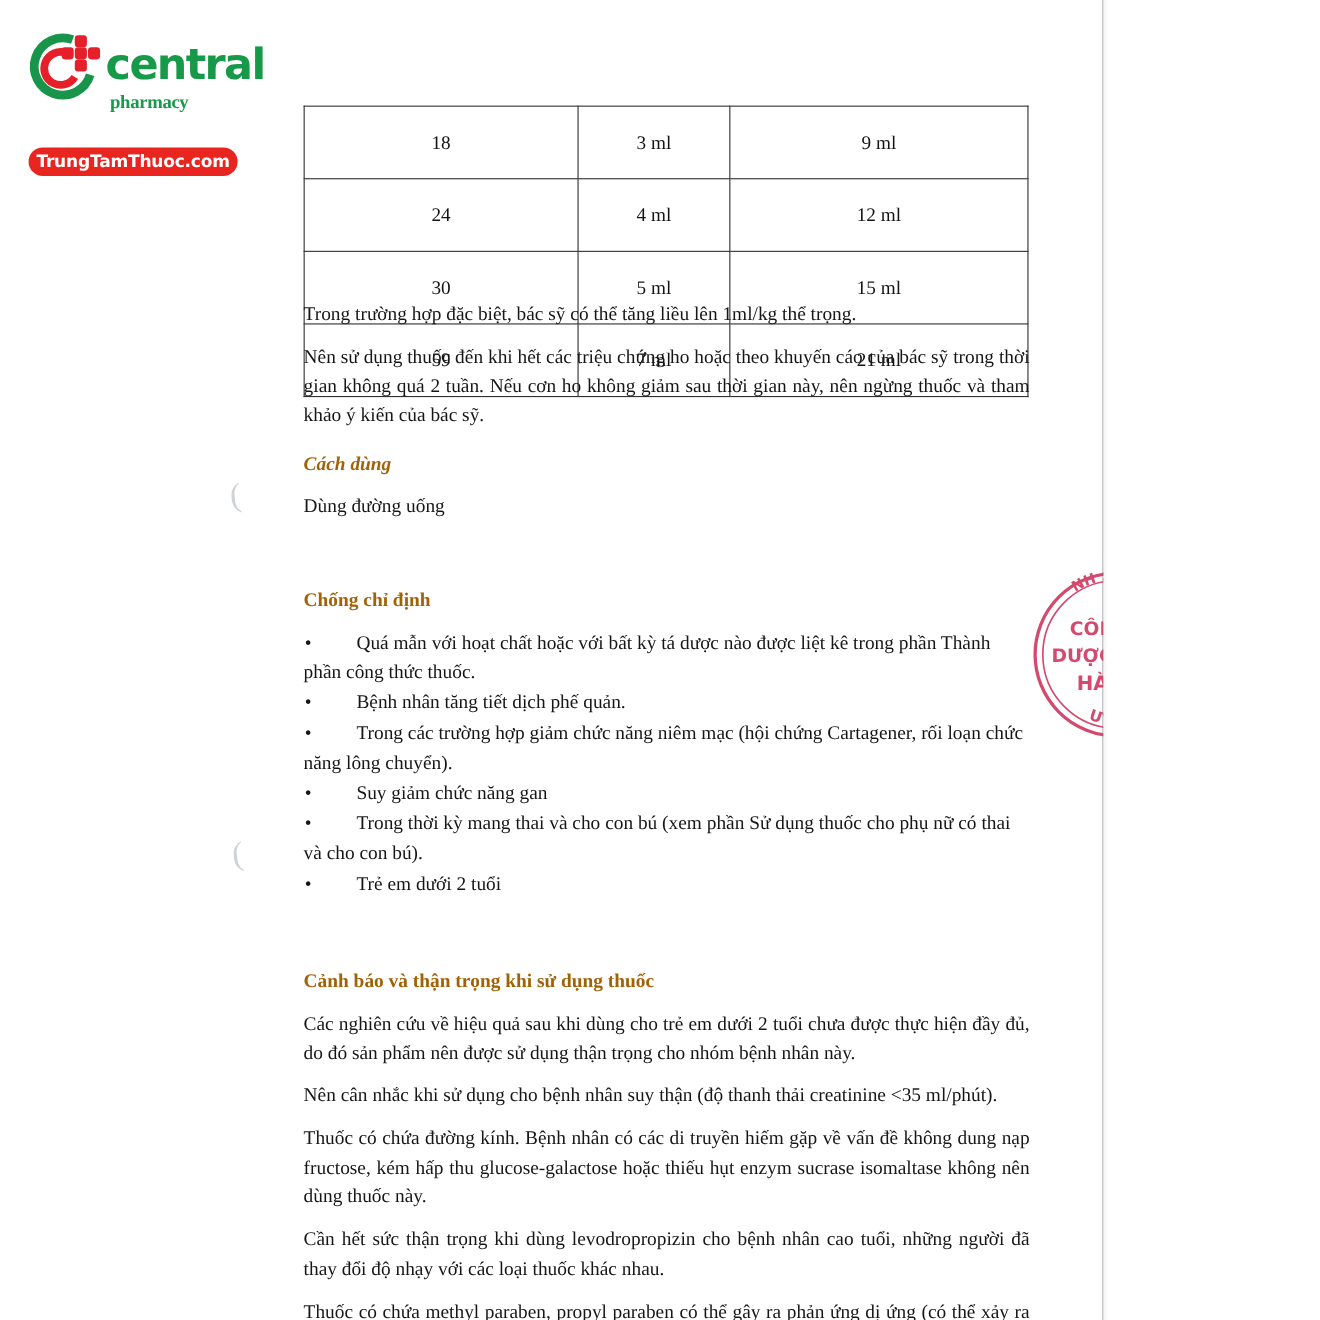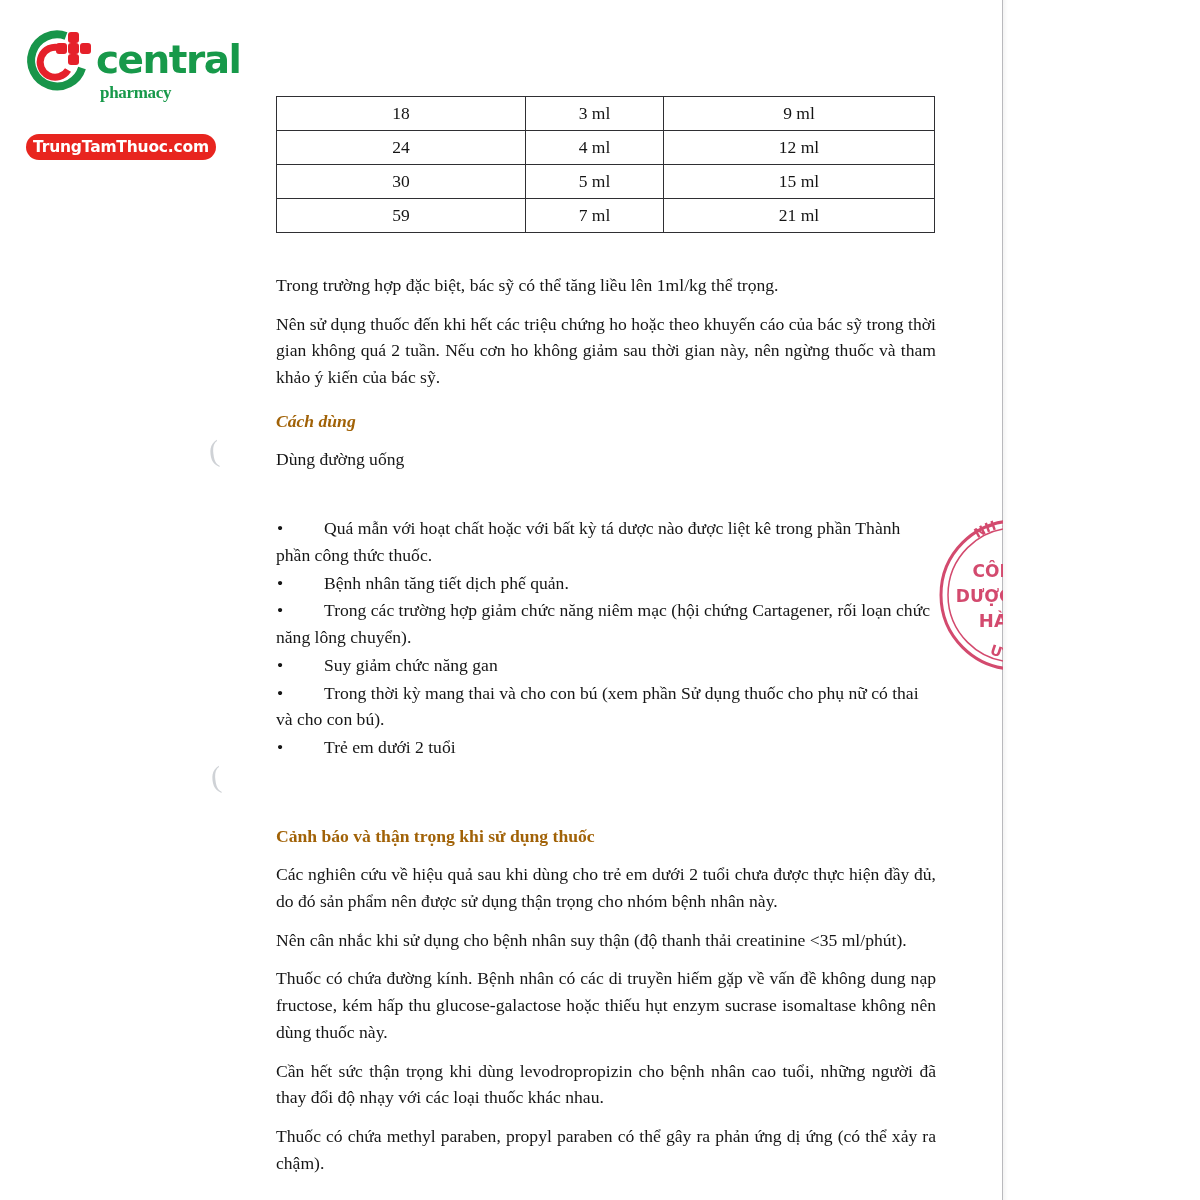--- a/index.html
+++ b/index.html
@@ -123,21 +123,21 @@
     border-collapse: collapse;
     table-layout: fixed;
   }
   #dosage-table td {
     border: 1px solid #2f2f33;
     height: 33px;
     text-align: center;
     vertical-align: middle;
     font-size: 17.5px;
     color: #141414;
-    padding: 0;
+    padding: 16px;
   }
   #dosage-table col.c-weight { width: 249px; }
   #dosage-table col.c-dose   { width: 138px; }
   #dosage-table col.c-total  { width: 271px; }
 
   
   #content-column {
     position: absolute;
     left: 276px;
     top: 272px;
@@ -280,20 +280,21 @@
     <p class="body-para nojust">Trong trường hợp đặc biệt, bác sỹ có thể tăng liều lên 1ml/kg thể trọng.</p>
 
     <p class="body-para">Nên sử dụng thuốc đến khi hết các triệu chứng ho hoặc theo khuyến cáo của bác sỹ trong thời gian không quá 2 tuần. Nếu cơn ho không giảm sau thời gian này, nên ngừng thuốc và tham khảo ý kiến của bác sỹ.</p>
 
     <h3 class="section-heading italic">Cách dùng</h3>
 
     <p class="body-para nojust">Dùng đường uống</p>
 
     <div class="gap-md"></div>
 
+    <h3 class="section-heading">Chống chỉ định</h3>
 
     <ul class="bullet-list">
       <li>
         <span class="bullet-dot">•</span>
         <span class="bullet-text">Quá mẫn với hoạt chất hoặc với bất kỳ tá dược nào được liệt kê trong phần Thành phần công thức thuốc.</span>
       </li>
       <li>
         <span class="bullet-dot">•</span>
         <span class="bullet-text">Bệnh nhân tăng tiết dịch phế quản.</span>
       </li>

